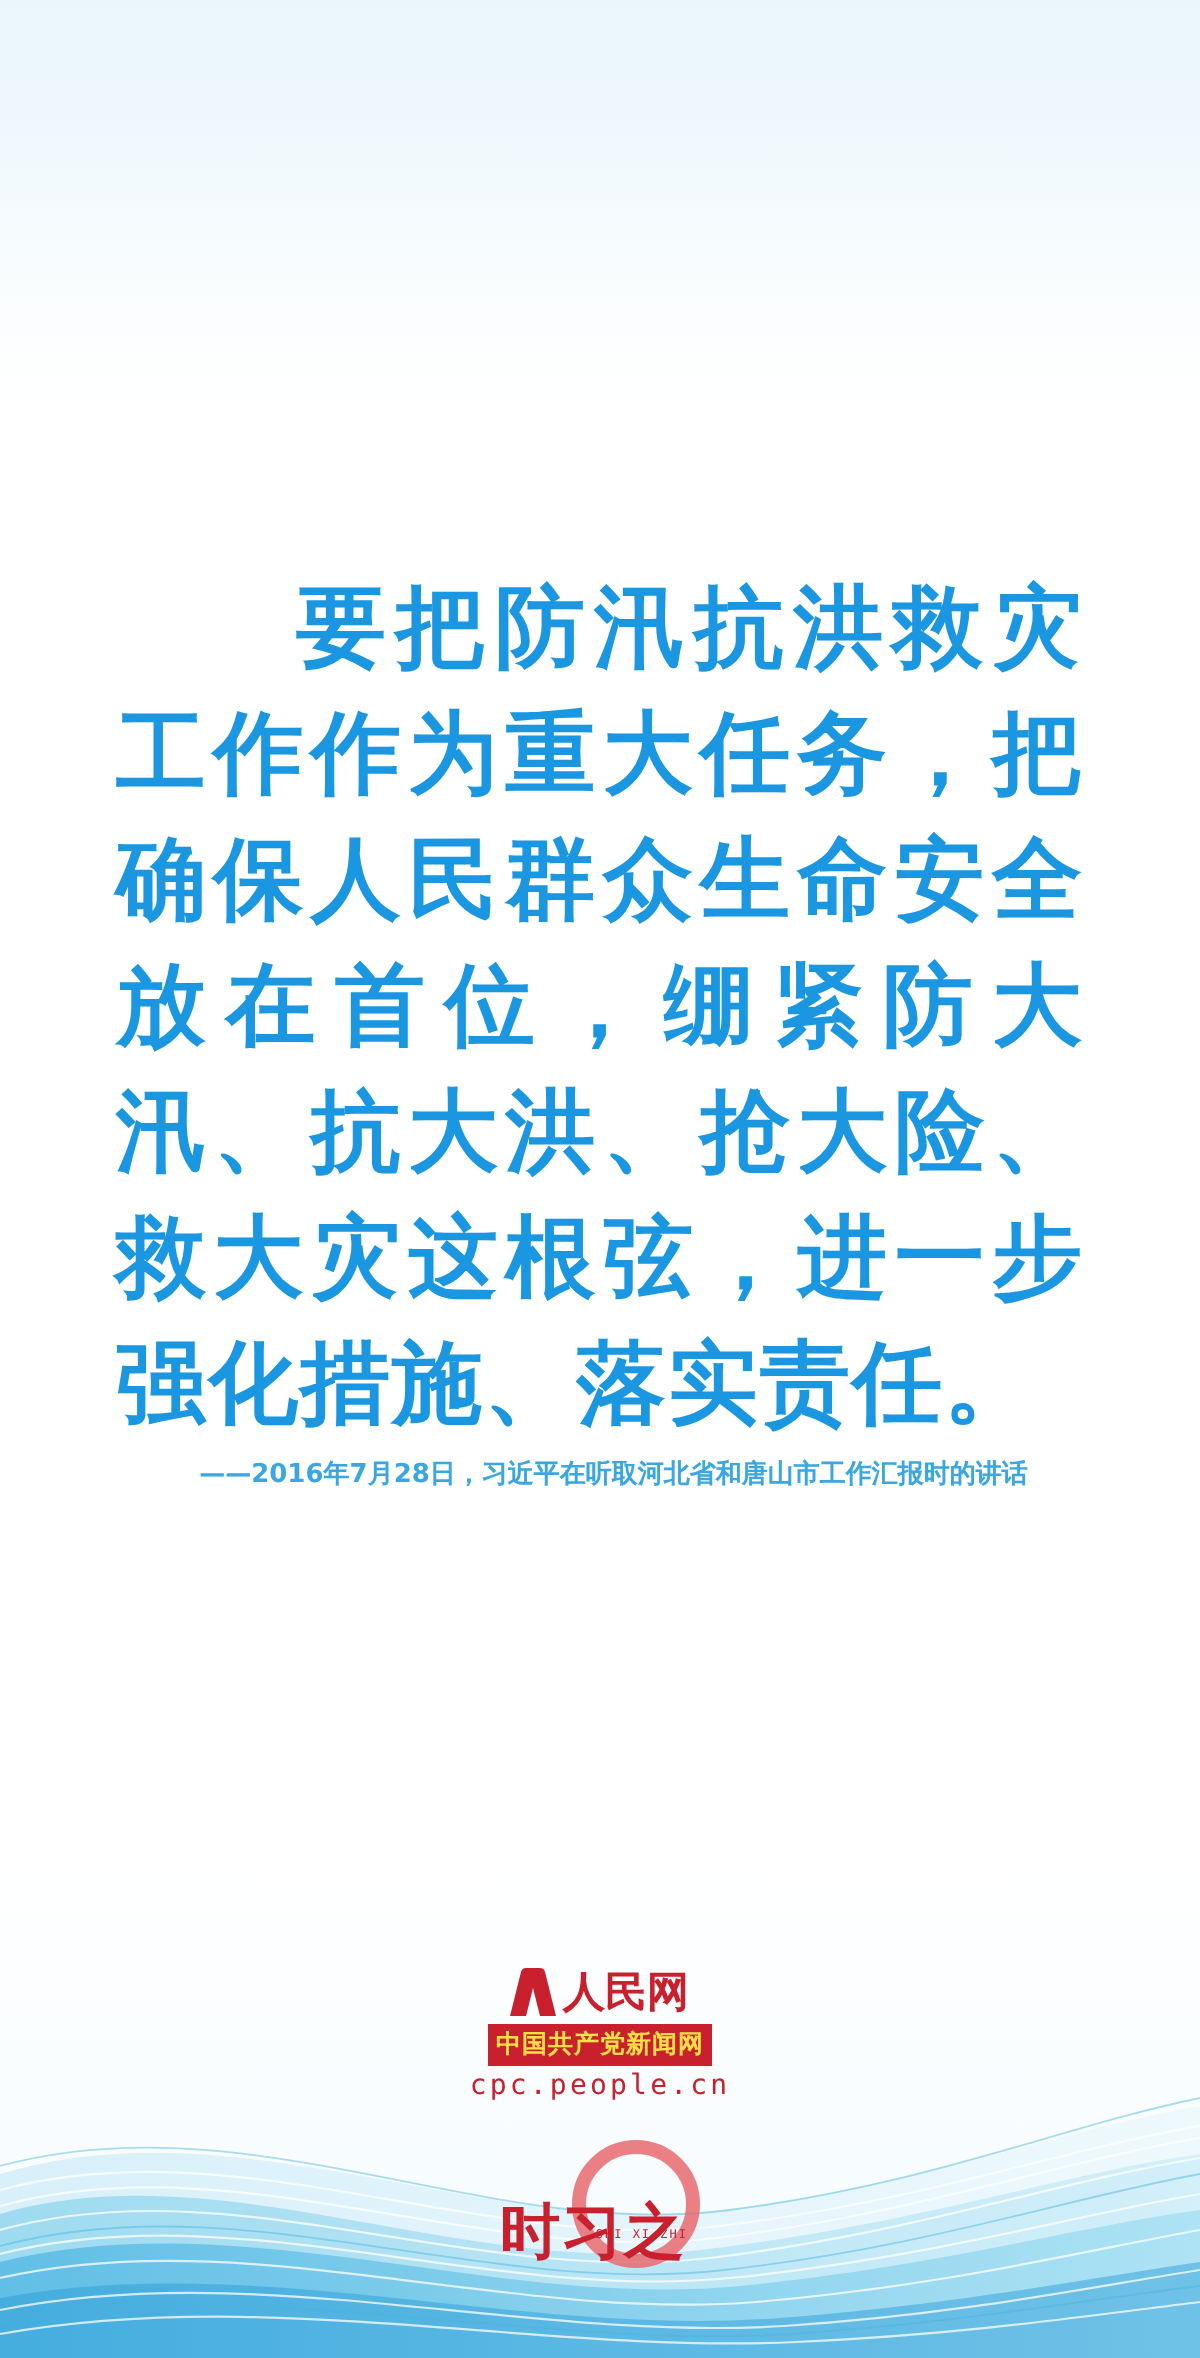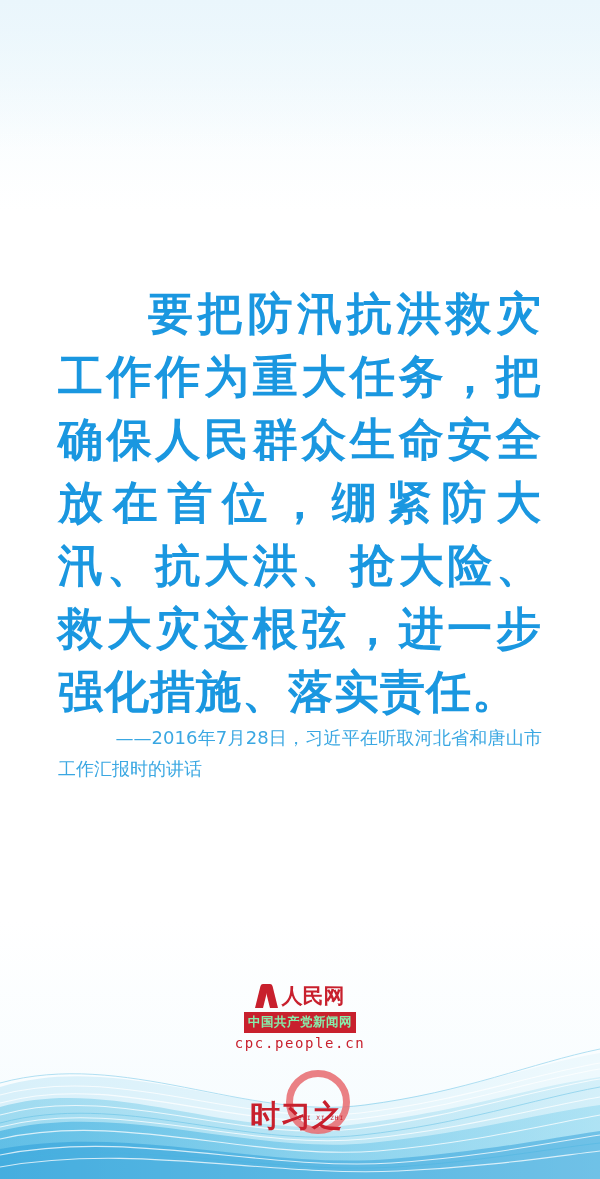--- a/index.html
+++ b/index.html
@@ -45,26 +45,27 @@
     margin: 0;
     text-align: justify;
     font-family: "DejaVu Sans", "Liberation Sans", sans-serif;
   }
   .attribution {
     position: absolute;
     top: 722px;
     left: 58px;
     width: 484px;
     color: #3aa7e2;
-    font-size: 18px;
+    font-size: 13px;
     line-height: 31px;
     margin: 0;
     text-indent: 3.2em;
     text-align: justify;
     font-family: "DejaVu Sans", "Liberation Sans", sans-serif;
+    font-weight: bold;
   }
   
   .logos {
     position: absolute;
     top: 982px;
     left: 0;
     width: 600px;
     display: flex;
     justify-content: space-between;
     align-items: center;
@@ -110,21 +111,21 @@
     color: #c8202d;
     font-size: 21px;
     font-weight: 700;
     letter-spacing: 0px;
     font-family: "DejaVu Sans", "Liberation Sans", sans-serif;
     line-height: 24px;
   }
   .people-bar {
     margin-top: 2px;
     background: #c8202d;
-    color: #86efac;
+    color: #fde047;
     font-size: 12.5px;
     font-weight: 700;
     letter-spacing: 0.5px;
     padding: 2px 4px;
     width: 104px;
     text-align: center;
     font-family: "DejaVu Sans", "Liberation Sans", sans-serif;
   }
   .people-url {
     margin-top: 2px;

